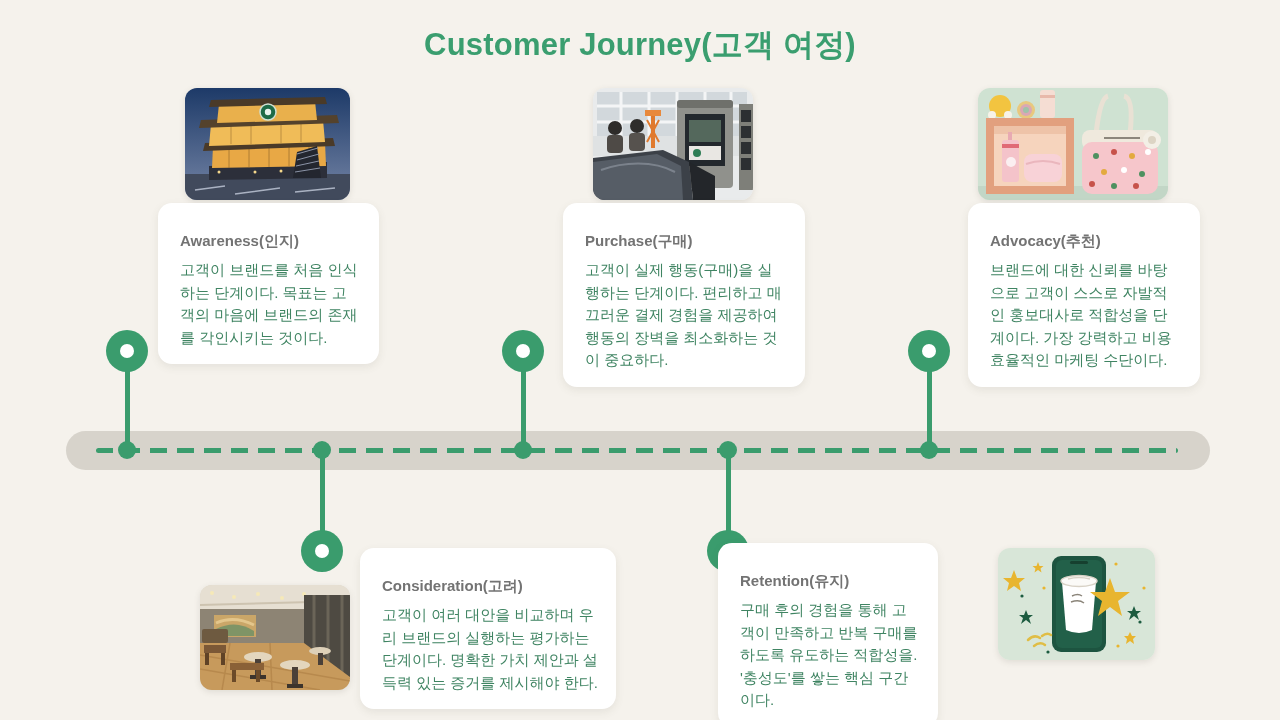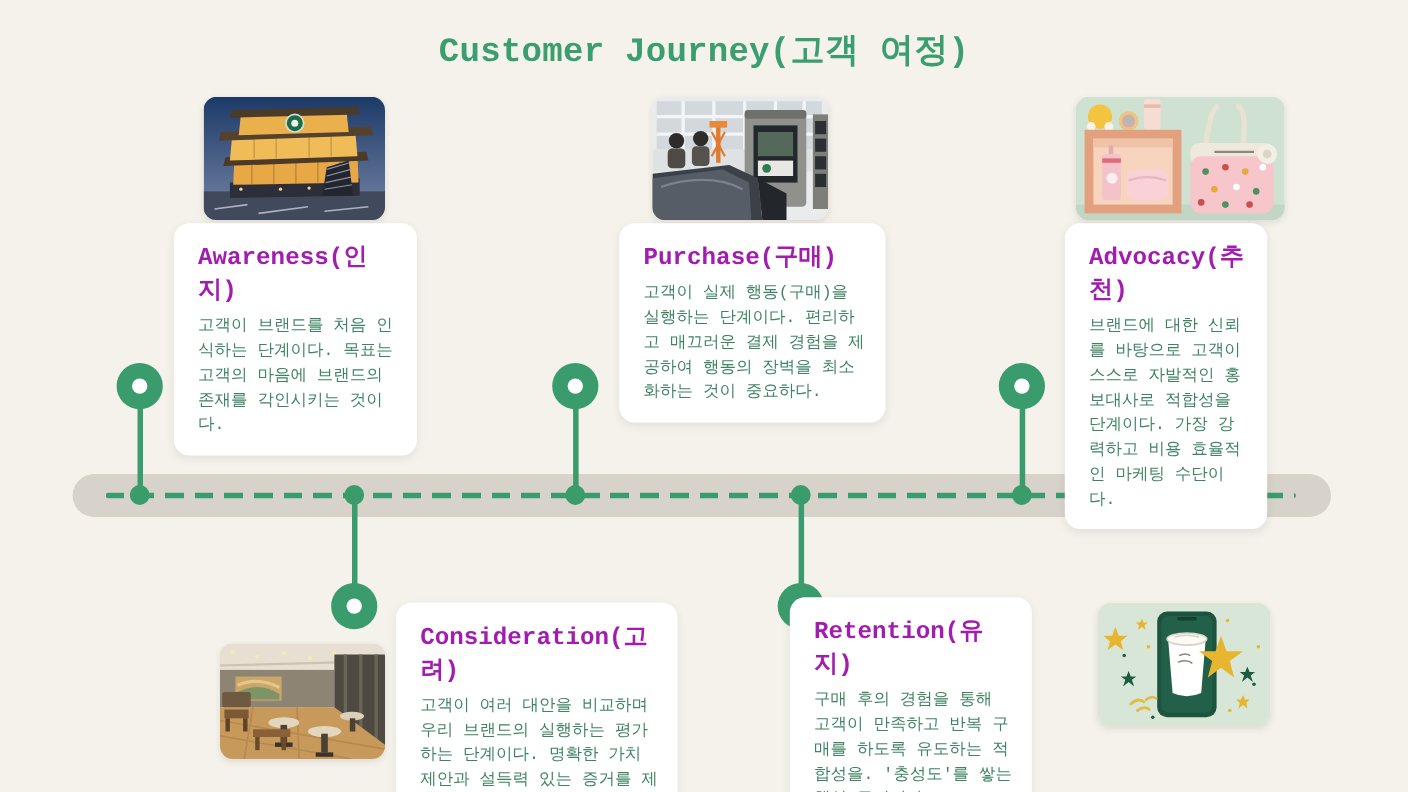--- a/index.html
+++ b/index.html
@@ -2,21 +2,21 @@
 <html><head>
 <meta charset="utf-8">
 <style>
   * { margin:0; padding:0; box-sizing:border-box; }
   html,body { width:1280px; height:720px; }
   body {
     background:#f5f2ec;
     font-family:"Liberation Sans", sans-serif;
     overflow:hidden;
   }
-  .stage { position:relative; width:1280px; height:720px; background:#f5f2ec;font-family:Liberation Mono, monospace; }
+  .stage { position:relative; width:1280px; height:720px; background:#f5f2ec; }
 
   .main-title {
     position:absolute; top:24px; left:0; width:100%;
     text-align:center; font-size:31px; font-weight:bold;
     color:#3a9e6f; letter-spacing:.2px;
   }
 
   
   .track {
     position:absolute; left:66px; top:431px; width:1144px; height:39px;
@@ -34,26 +34,26 @@
     content:""; position:absolute; left:14px; top:14px; width:14px; height:14px;
     border-radius:50%; background:#ffffff;
   }
 
   
   .card {
     position:absolute; background:#ffffff; border-radius:14px;
     box-shadow:0 3px 8px rgba(90,85,70,.10);
     padding:15px 18px 15px 22px;
   }
-  .card h2 { font-size:22px; font-weight:bold; color:#a21caf; margin-bottom:8px; }
+  .card h2 { font-size:15px; font-weight:bold; color:#737373; margin-bottom:8px;margin-top:14px; }
   .card p  { font-size:15px; line-height:1.5; color:#3f8462; }
 
   .card-awareness     { left:158px; top:203px; width:221px; min-height:136px; }
   .card-purchase      { left:563px; top:203px; width:242px; min-height:134px; }
-  .card-advocacy      { left:968px; top:203px; width:184px; min-height:148px; }
+  .card-advocacy      { left:968px; top:203px; width:232px; min-height:148px; }
   .card-consideration { left:360px; top:548px; width:256px; min-height:142px; }
   .card-retention     { left:718px; top:543px; width:220px; min-height:116px; }
 
   
   .photo {
     position:absolute; border-radius:12px; overflow:hidden;
     box-shadow:0 2px 6px rgba(90,85,70,.14);
   }
   .photo svg { display:block; width:100%; height:100%; }
   .photo-awareness     { left:185px; top:88px;  width:165px; height:112px; }

